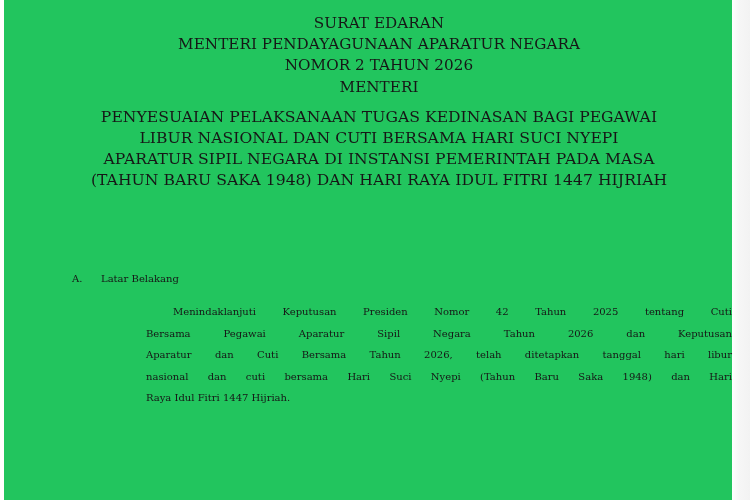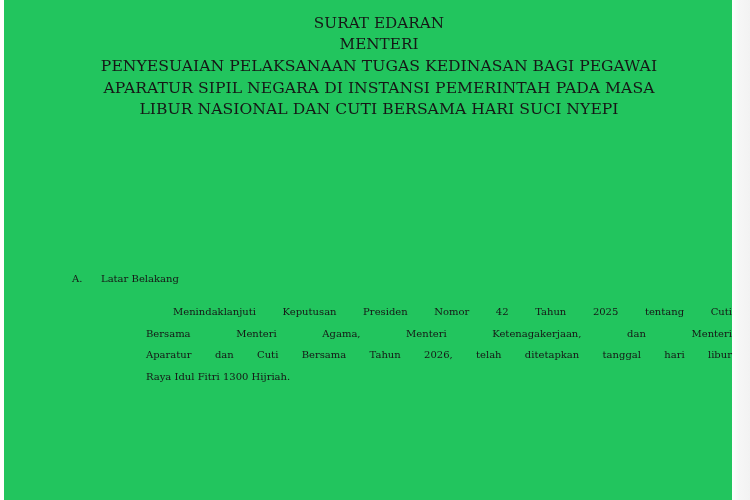--- a/index.html
+++ b/index.html
@@ -38,21 +38,21 @@
       letter-spacing: 0.05px;
     }
     .title-line {
       display: block;
       white-space: nowrap;
     }
     .title-line.subject {
       font-size: 15.6px;
     }
     .title-line.gap-before {
-      margin-top: 1px;
+      margin-top: 9px;
     }
     .section-heading {
       position: absolute;
       left: 68px;
       top: 268px;
       font-size: 10px;
       line-height: 21px;
       white-space: nowrap;
     }
     .section-marker {
@@ -84,29 +84,33 @@
     }
   </style>
 </head>
 <body>
 
 <div class="page">
   <div class="edge-shadow"></div>
 
   <div class="title-block">
     <span class="title-line">SURAT EDARAN</span>
+    <span class="title-line">MENTERI PENDAYAGUNAAN APARATUR NEGARA</span>
+    <span class="title-line">NOMOR 2 TAHUN 2026</span>
     <span class="title-line">MENTERI</span>
     <span class="title-line subject gap-before">PENYESUAIAN PELAKSANAAN TUGAS KEDINASAN BAGI PEGAWAI</span>
+    <span class="title-line subject">LIBUR NASIONAL DAN CUTI BERSAMA HARI SUCI NYEPI</span>
     <span class="title-line subject">APARATUR SIPIL NEGARA DI INSTANSI PEMERINTAH PADA MASA</span>
-    <span class="title-line subject">LIBUR NASIONAL DAN CUTI BERSAMA HARI SUCI NYEPI</span>
+    <span class="title-line subject">(TAHUN BARU SAKA 1948) DAN HARI RAYA IDUL FITRI 1447 HIJRIAH</span>
   </div>
 
   <div class="section-heading">
     <span class="section-marker">A.</span><span>Latar Belakang</span>
   </div>
 
   <div class="body-paragraph">
     <span class="body-line first">Menindaklanjuti Keputusan Presiden Nomor 42 Tahun 2025 tentang Cuti</span>
-    <span class="body-line">Bersama Menteri Agama, Menteri Ketenagakerjaan, dan Menteri</span>
+    <span class="body-line">Bersama Pegawai Aparatur Sipil Negara Tahun 2026 dan Keputusan</span>
     <span class="body-line">Aparatur dan Cuti Bersama Tahun 2026, telah ditetapkan tanggal hari libur</span>
-    <span class="body-line last">Raya Idul Fitri 1300 Hijriah.</span>
+    <span class="body-line">nasional dan cuti bersama Hari Suci Nyepi (Tahun Baru Saka 1948) dan Hari</span>
+    <span class="body-line last">Raya Idul Fitri 1447 Hijriah.</span>
   </div>
 </div>
 
 </body></html>

